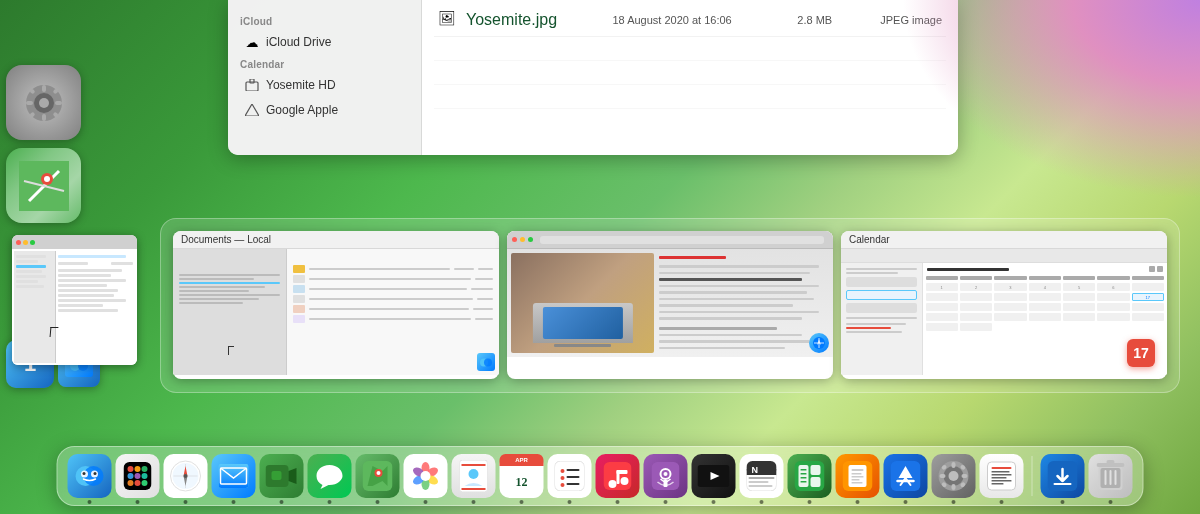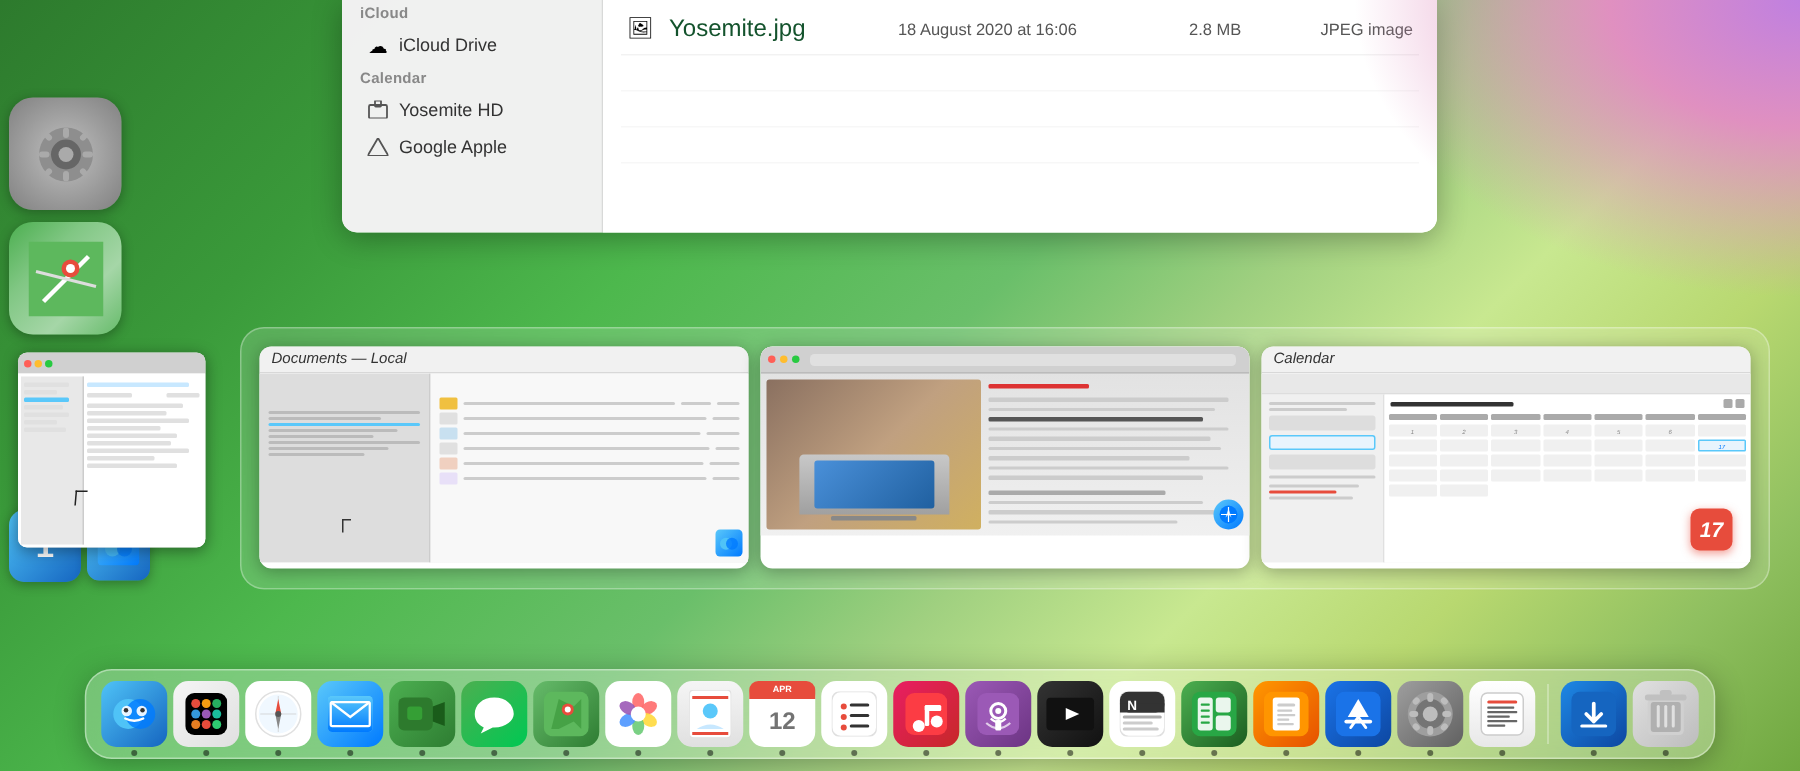--- a/index.html
+++ b/index.html
@@ -38,24 +38,24 @@
       left: 228px;
       width: 730px;
       height: 155px;
       background: rgba(255,255,255,0.92);
       border-radius: 0 0 10px 10px;
       display: flex;
       box-shadow: 0 4px 20px rgba(0,0,0,0.3);
     }
 
     .finder-sidebar {
-      width: 174px;
+      width: 194px;
       background: rgba(240,240,240,0.9);
       border-right: 1px solid rgba(0,0,0,0.1);
-      padding: 0 0;
+      padding: 12px 0;
       border-radius: 0 0 0 10px;
     }
 
     .sidebar-section-label {
       font-size: 10px;
       font-weight: 600;
       color: #888;
       padding: 4px 12px 2px;
       letter-spacing: 0.02em;
     }
@@ -159,21 +159,20 @@
       border: 1px solid rgba(255,255,255,0.3);
     }
 
     .mc-window {
       flex: 1;
       background: white;
       border-radius: 8px;
       overflow: hidden;
       box-shadow: 0 2px 12px rgba(0,0,0,0.3);
       height: 148px;
-      font-style: italic;
     }
 
     .mc-window-title {
       background: rgba(240,240,240,0.95);
       padding: 3px 8px;
       font-size: 10px;
       color: #333;
       font-weight: 500;
       border-bottom: 1px solid rgba(0,0,0,0.1);
     }
@@ -937,21 +936,21 @@
         <circle cx="14" cy="14" r="5" fill="#5ac8fa"></circle>
         <path d="M5 26 Q14 20 23 26" fill="#c8e8ff"></path>
       </svg>
     </div>
 
     <div class="dock-item" style="background:white;flex-direction:column;justify-content:flex-start;">
       <div style="background:#e74c3c;width:100%;border-radius:6px 6px 0 0;height:12px;display:flex;align-items:center;justify-content:center;">
         <span style="color:white;font-size:6px;font-weight:600;">APR</span>
       </div>
       <div style="flex:1;display:flex;align-items:center;justify-content:center;">
-        <span style="font-size:16px;font-weight:700;color:#737373;">12</span>
+        <span style="font-size:12px;font-weight:700;color:#14532d;font-family:Liberation Serif, serif;">12</span>
       </div>
     </div>
 
     <div class="dock-item" style="background:white;">
       <svg width="30" height="30" viewBox="0 0 30 30">
         <rect width="30" height="30" rx="6" fill="white" stroke="#e0e0e0"></rect>
         <circle cx="8" cy="10" r="2" fill="#e74c3c"></circle>
         <rect x="12" y="8" width="13" height="2" rx="1" fill="#333"></rect>
         <circle cx="8" cy="17" r="2" fill="#e74c3c"></circle>
         <rect x="12" y="15" width="13" height="2" rx="1" fill="#333"></rect>

